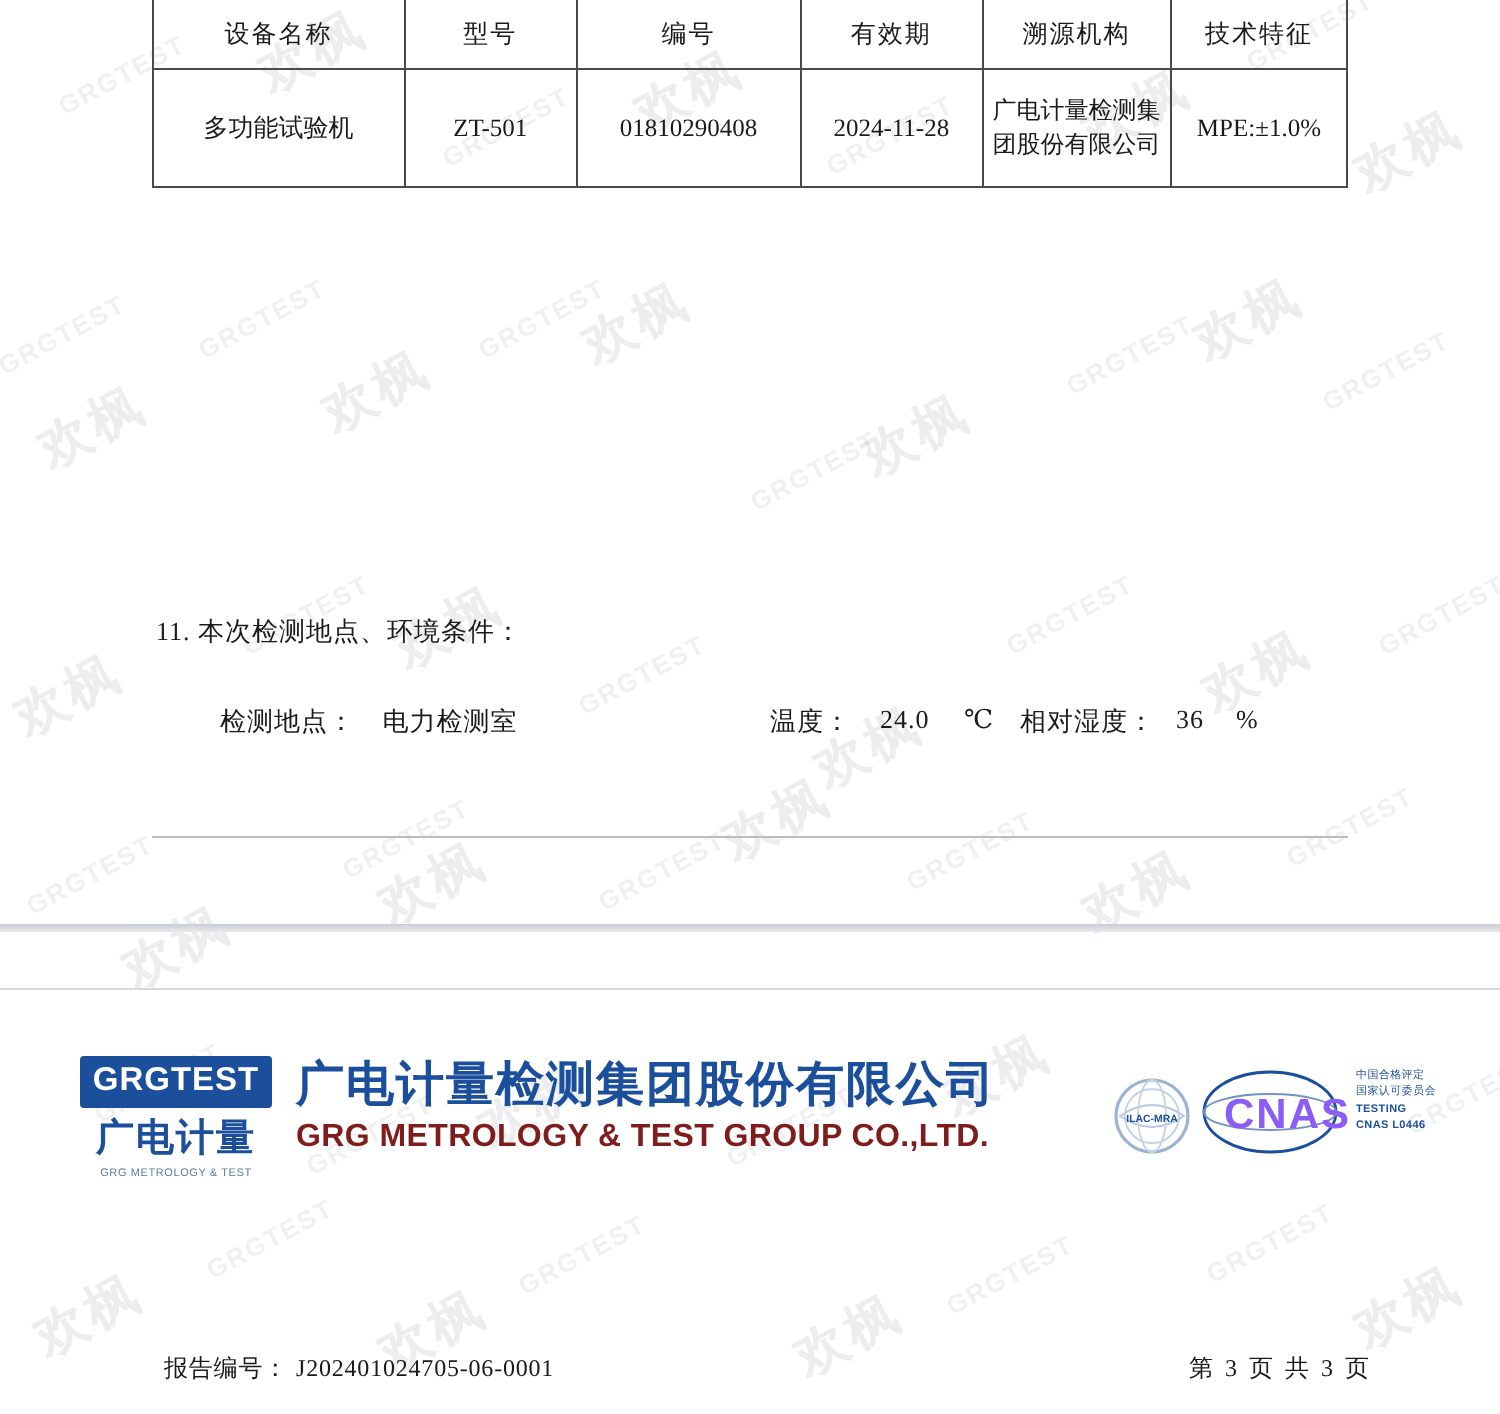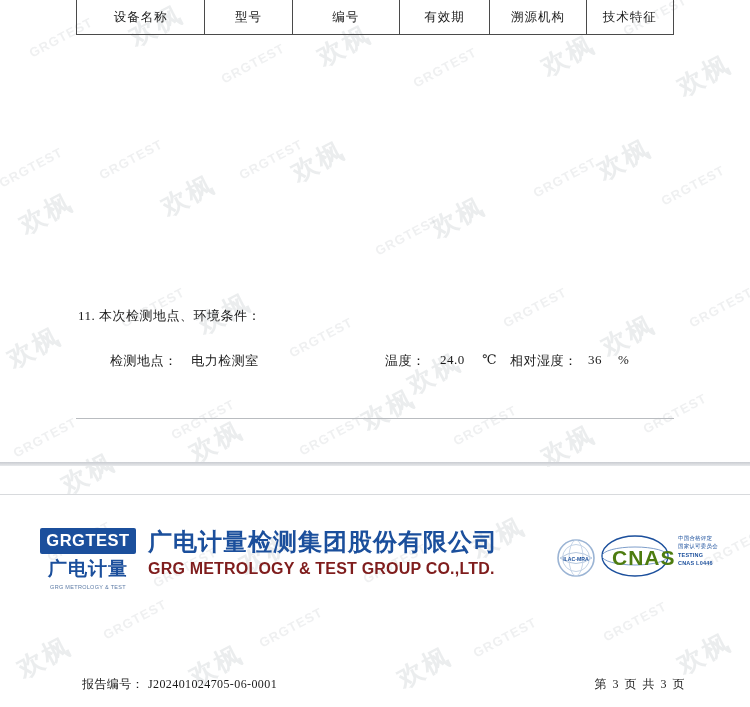--- a/index.html
+++ b/index.html
@@ -218,21 +218,21 @@
     top: 40px;
     width: 40px;
     height: 40px;
   }
   .cnas {
     position: absolute;
     left: 604px;
     top: 38px;
   }
   .cnas-word {
-    color: #4d7c0f;
+    color: #8b5cf6;
     font-family: "Liberation Sans", sans-serif;
     font-weight: 700;
     font-size: 21px;
     letter-spacing: 1px;
   }
   .cnas-right {
     position: absolute;
     left: 678px;
     top: 36px;
     font-family: "Liberation Sans", sans-serif;
@@ -349,20 +349,28 @@
   <table class="devtable">
     <tbody>
         <tr class="head">
       <th class="col1">设备名称</th>
       <th class="col2">型号</th>
       <th class="col3">编号</th>
       <th class="col4">有效期</th>
       <th class="col5">溯源机构</th>
       <th class="col6">技术特征</th>
     </tr>
+    <tr class="body">
+      <td>多功能试验机</td>
+      <td>ZT-501</td>
+      <td>01810290408</td>
+      <td>2024-11-28</td>
+      <td class="cell-wrap">广电计量检测集团股份有限公司</td>
+      <td>MPE:±1.0%</td>
+    </tr>
   </tbody>
     </table>
 </div>
 
 <div class="sec-11">11. 本次检测地点、环境条件：</div>
 
 <div class="sec-11-line2">
   <span class="lbl">检测地点：</span>
   <span class="v1">电力检测室</span>
   <span class="pos-temp-label">温度：</span>

